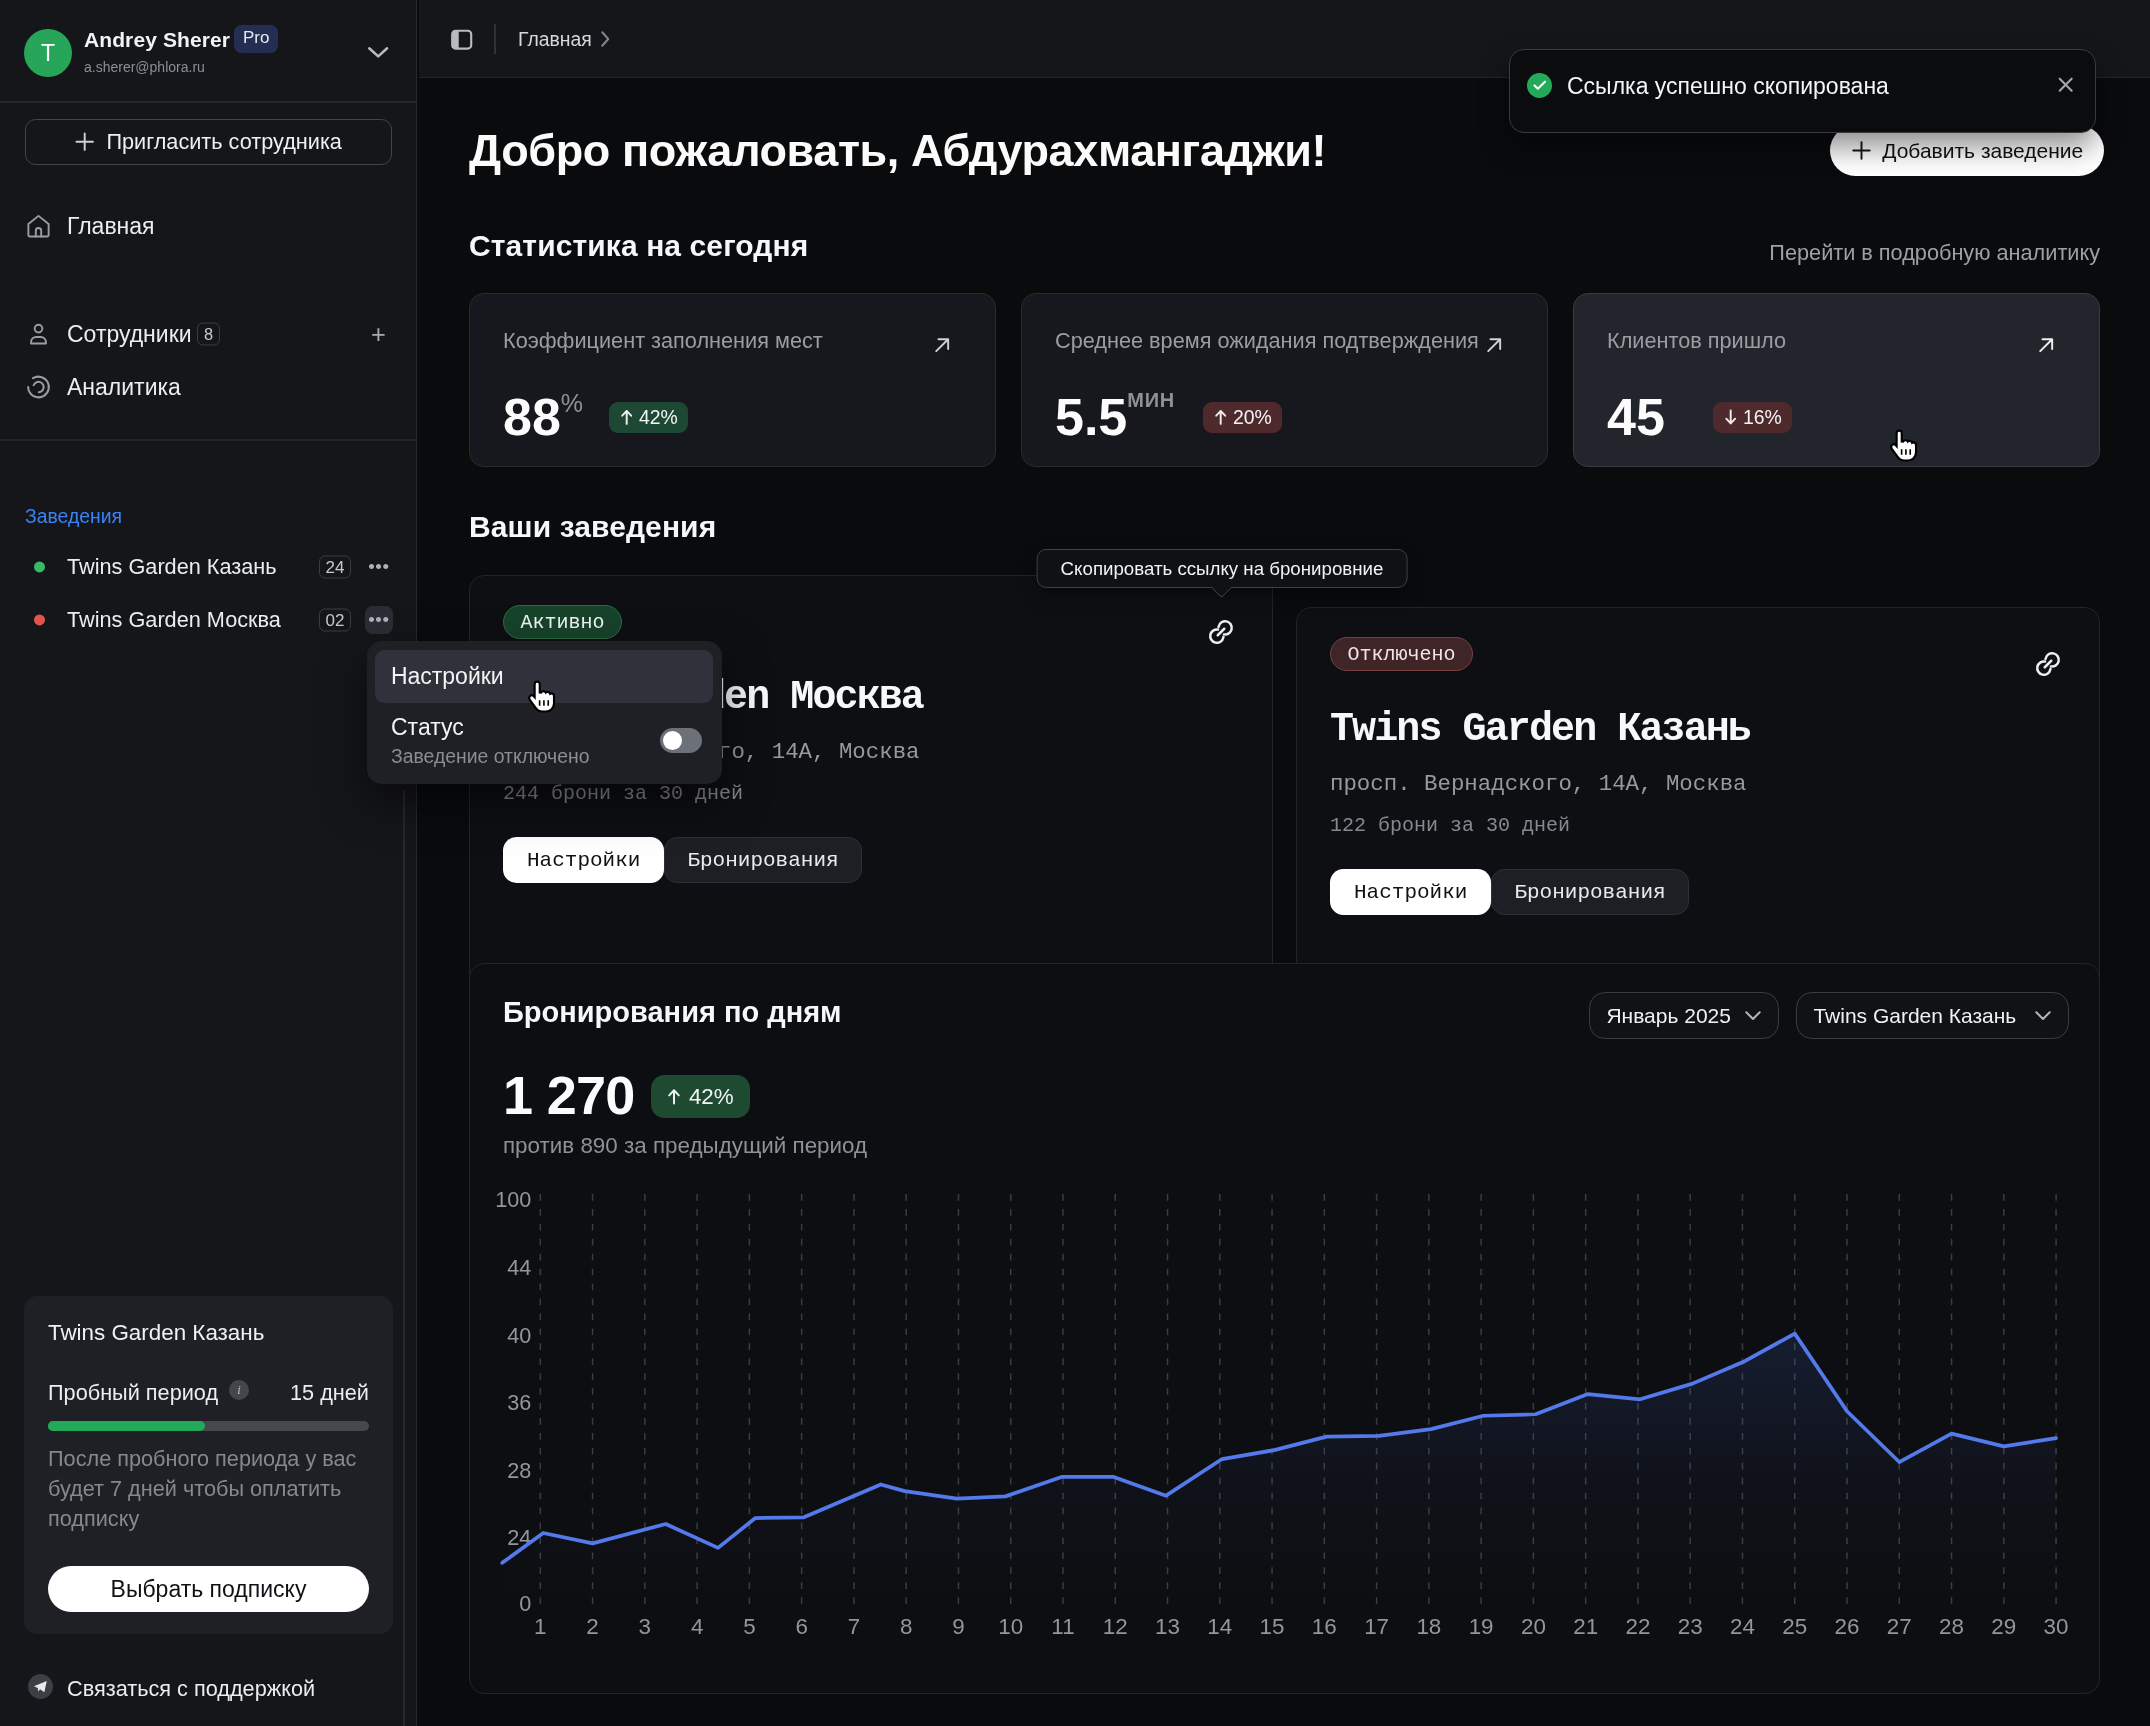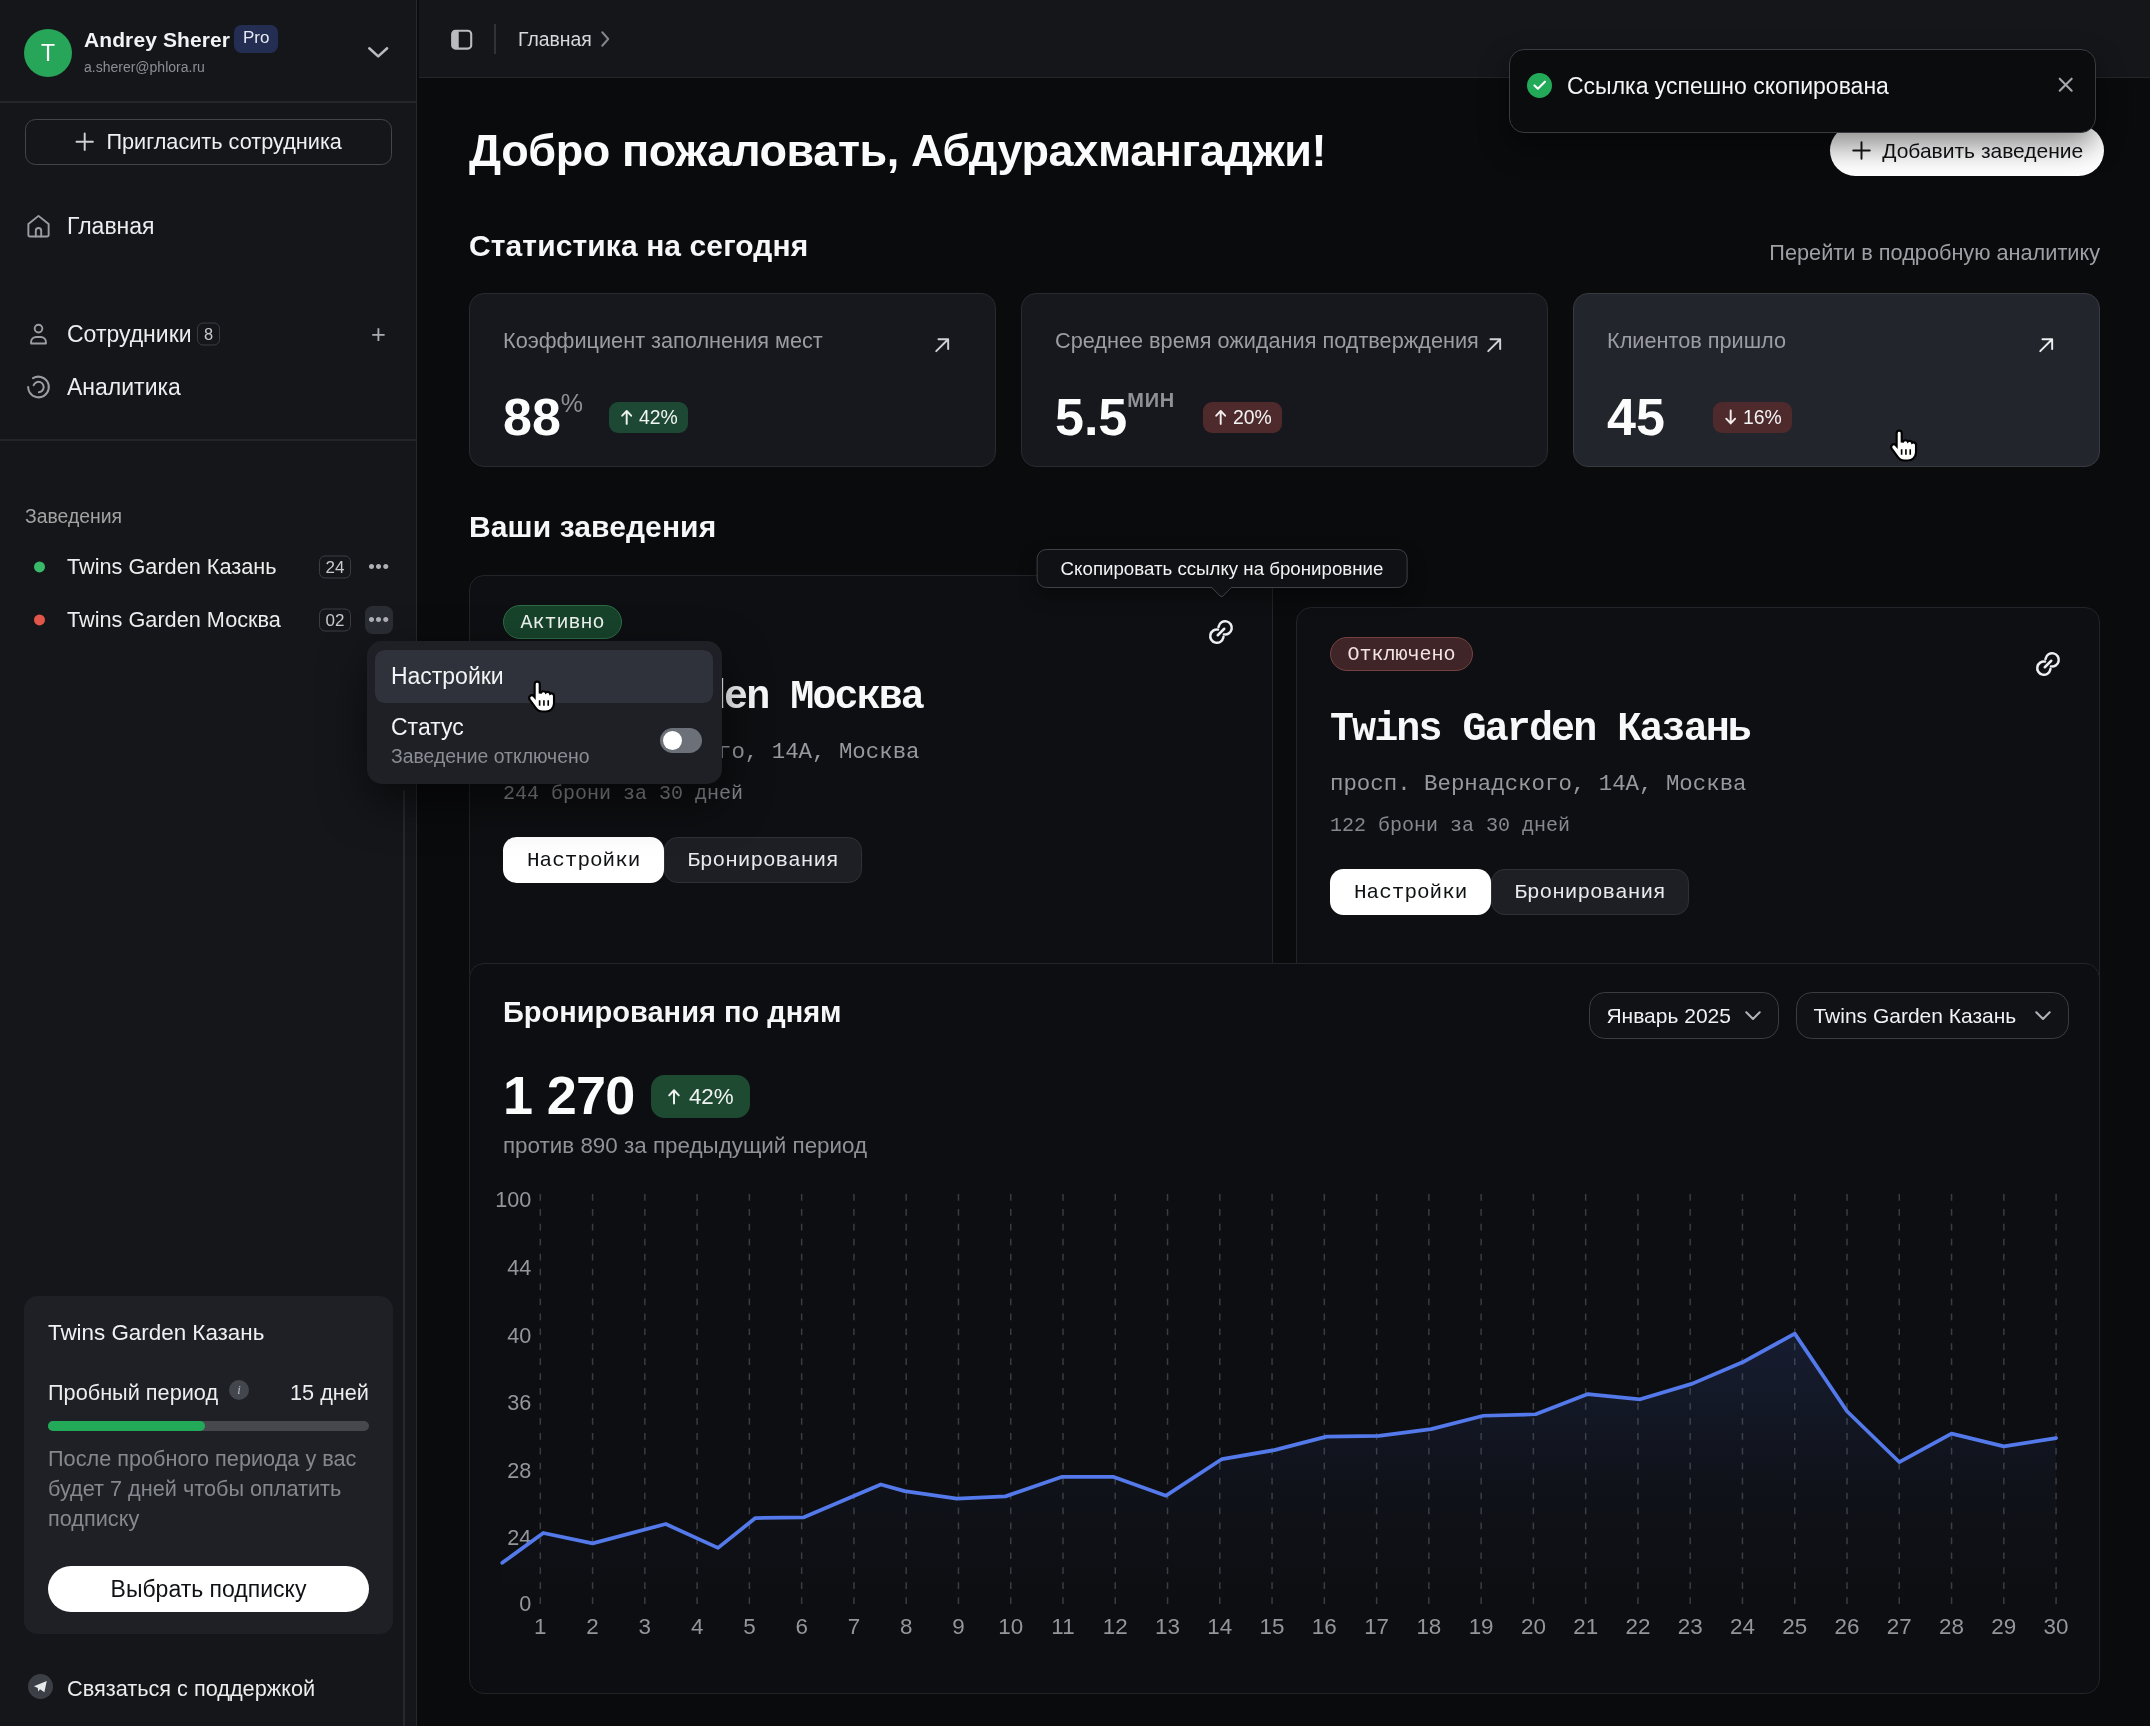--- a/index.html
+++ b/index.html
@@ -14,21 +14,21 @@
   #probadge { position:absolute; left:234px; top:25px; background:#232e52; color:#e8ebf5; font-size:17px; border-radius:7.5px; padding:3px 9px 4.5px; }
   #uemail { position:absolute; left:84px; top:59px; font-size:14px; color:#8b8e94; }
   #uchev { position:absolute; left:367px; top:46px; }
   #sdiv1 { position:absolute; left:0; top:101px; width:417px; height:1.5px; background:#24262a; }
   #invite { position:absolute; left:25px; top:119px; width:367px; height:46px; border:1.5px solid #43454b; border-radius:10.5px; color:#eef0f2; font-size:21.7px; display:flex; align-items:center; justify-content:center; gap:12px; }
   .nav { position:absolute; left:0; width:417px; height:54px; }
   .nav .ic { position:absolute; left:25px; top:50%; transform:translateY(-50%); }
   .nav .lb { position:absolute; left:67px; top:50%; transform:translateY(-50%); font-size:23px; color:#ecedee; }
   #navbadge { position:absolute; left:197px; top:50%; transform:translateY(-50%); width:23px; height:23px; border:1.5px solid #3a3c42; border-radius:6px; color:#c7c9cd; font-size:16.4px; display:flex; align-items:center; justify-content:center; }
   #navplus { position:absolute; left:371px; top:50%; transform:translateY(-50%); color:#a9abb0; font-size:25.4px; font-weight:400; }
-  #sec-zav { position:absolute; left:25px; top:505px; font-size:19.4px; color:#a3a3a3; }
+  #sec-zav { position:absolute; left:25px; top:505px; font-size:19.4px; color:#3b82f6; }
   .vrow { position:absolute; left:0; width:417px; height:52px; }
   .vdot { position:absolute; left:34px; top:50%; transform:translateY(-50%); width:11.2px; height:11.2px; border-radius:50%; }
   .vname { position:absolute; left:67px; top:50%; transform:translateY(-50%); font-size:21.7px; color:#eceded; }
   .vbadge { position:absolute; left:319px; top:50%; transform:translateY(-50%); width:32px; height:23px; border:1.5px solid #3b3d43; border-radius:6px; color:#c7c9cd; font-size:17px; display:flex; align-items:center; justify-content:center; }
   .vdots { position:absolute; left:365px; top:50%; transform:translateY(-50%); width:28px; height:28px; border-radius:7.5px; color:#aeb0b5; font-size:18.7px; letter-spacing:0.7px; display:flex; align-items:center; justify-content:center; }
 
   #trial { position:absolute; left:24px; top:1296px; width:369px; height:338px; background:#1e2025; border-radius:13.4px; }
   #trial .t1 { position:absolute; left:24px; top:24px; font-size:22.4px; color:#f0f1f3; }
   #trial .t2 { position:absolute; left:24px; top:84px; font-size:21.7px; color:#eceded; }
   #trial .t2d { position:absolute; right:24px; top:84px; font-size:21.7px; color:#eceded; }

